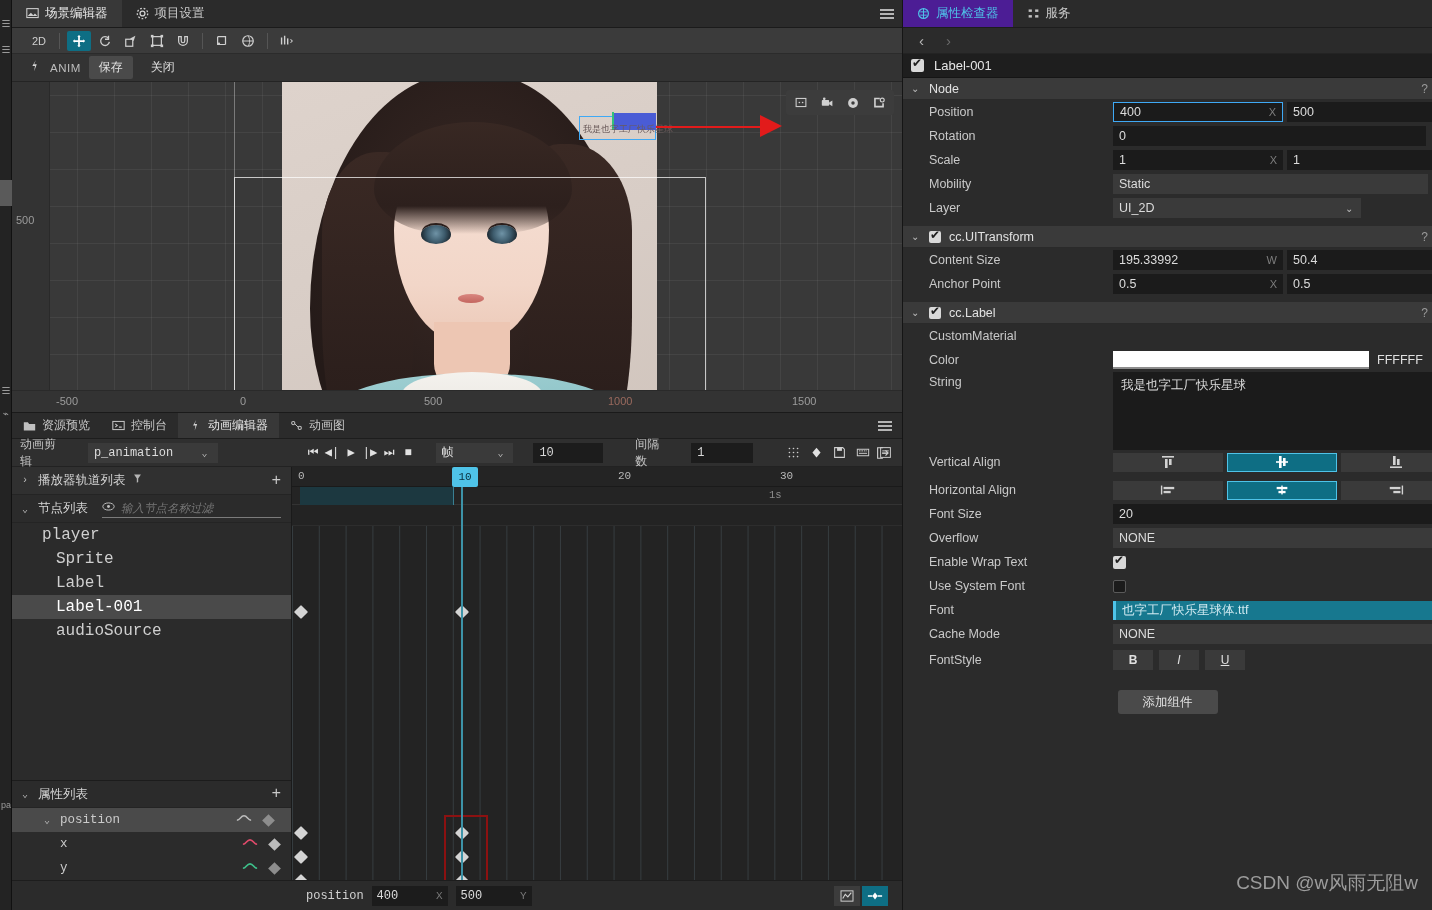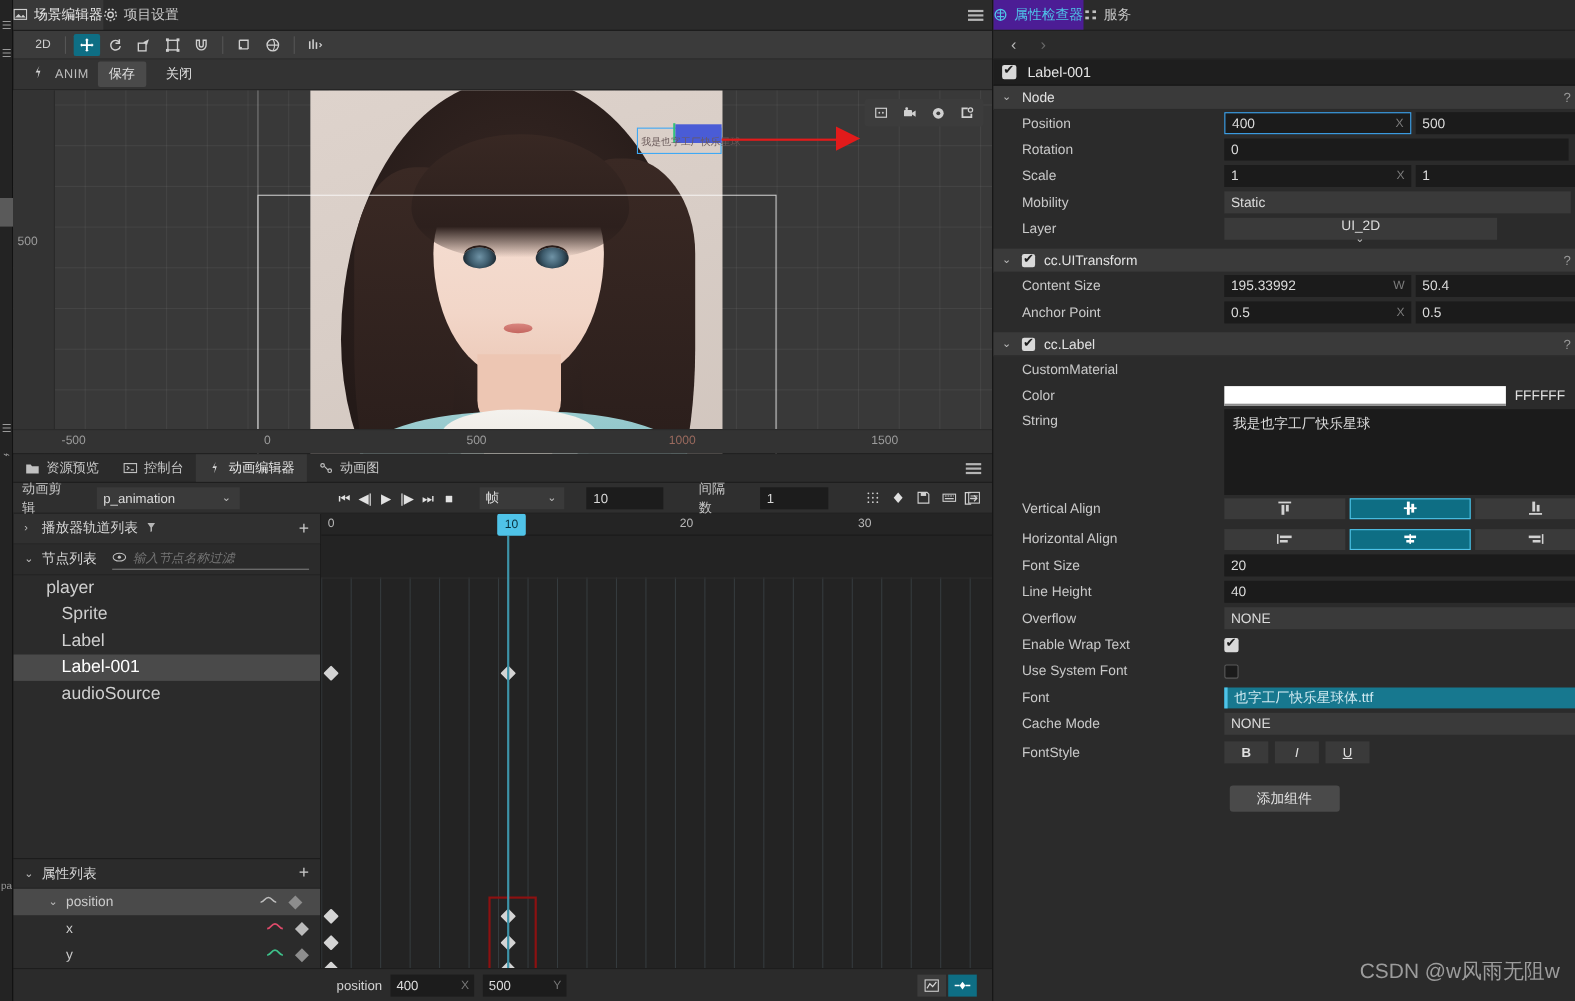--- a/index.html
+++ b/index.html
@@ -13,21 +13,21 @@
 
   
   .leftstrip{ width:12px; background:#232323; flex:0 0 12px; position:relative; border-right:1px solid #111; }
   .leftstrip .sico{ position:absolute; left:1px; width:10px; text-align:center; color:#9a9a9a; font-size:10px; }
 
   
   .leftcol{ width:890px; flex:0 0 890px; display:flex; flex-direction:column; background:#2a2a2a; }
 
   
   .tabbar{ height:28px; background:#2b2b2b; display:flex; align-items:stretch; border-bottom:1px solid #1b1b1b; position:relative; }
-  .tab{ display:flex; align-items:center; gap:6px; padding:0 0; font-size:12.5px; color:#c8c8c8; cursor:default; }
+  .tab{ display:flex; align-items:center; gap:6px; padding:0 14px; font-size:12.5px; color:#c8c8c8; cursor:default; }
   .tab.active{ background:#383838; color:#e8e8e8; }
   .tab .ti{ width:13px; height:13px; display:inline-block; }
   .tabbar .burger{ position:absolute; right:8px; top:7px; width:14px; height:14px; }
   .burger span, .burger::before, .burger::after{}
   .ham{ display:block; width:14px; height:2px; background:#b5b5b5; box-shadow:0 4px 0 #b5b5b5, 0 8px 0 #b5b5b5; margin-top:2px;}
 
   
   .scenetools{ height:26px; background:#3b3b3b; display:flex; align-items:center; gap:2px; padding-left:14px; border-bottom:1px solid #2b2b2b;}
   .tbtn{ width:24px; height:20px; display:flex; align-items:center; justify-content:center; color:#cfcfcf; border-radius:2px; font-size:12px;}
   .tbtn.on{ background:#0e6e84; color:#fff; }
@@ -91,21 +91,21 @@
   .labelgizmo .gline{ position:absolute; left:32px; top:-5px; width:2px; height:18px; background:#33c17a;}
   .labelgizmo .txt{ position:absolute; left:3px; top:6px; font-size:9px; color:#6a5a5a; white-space:nowrap; }
   .arrow-line{ position:absolute; left:644px; top:44px; width:120px; height:2px; background:#e21b1b; }
   .arrow-head{ position:absolute; left:748px; top:33px; width:0;height:0;
       border-left:22px solid #e21b1b; border-top:11px solid transparent; border-bottom:11px solid transparent;}
 
   .viewicons{ position:absolute; right:8px; top:8px; display:flex; gap:4px; background:#3c3c3c; border-radius:3px; padding:3px 4px;}
   .viewicons .vi{ width:22px;height:19px; display:flex;align-items:center;justify-content:center; color:#d0d0d0;}
 
   
-  .animpanel{ height:498px; flex:0 0 498px; background:#2b2b2b; display:flex; flex-direction:column; border-top:1px solid #1a1a1a;}
+  .animpanel{ height:498px; flex:0 0 498px; background:#2b2b2b; display:flex; flex-direction:column; border-top:1px solid #1a1a1a;font-family:Liberation Mono, monospace;}
   .animtabs{ height:26px; background:#2b2b2b; display:flex; align-items:stretch; position:relative; border-bottom:1px solid #1d1d1d;}
   .animtabs .tab{ font-size:12px; padding:0 11px;}
   .animtabs .burger{ position:absolute; right:10px; top:6px;}
   .anctrl{ height:28px; background:#2f2f2f; display:flex; align-items:center; gap:20px; padding:0 8px; border-bottom:1px solid #222; position:relative;}
   .lbl-sm{ font-size:12px; color:#c4c4c4;}
   .sel{ background:#3a3a3a; color:#ddd; height:20px; display:flex;align-items:center;justify-content:space-between; padding:0 6px; font-size:12px;}
   .numin{ background:#1c1c1c; height:20px; display:flex; align-items:center; padding:0 6px; font-size:12px; color:#d8d8d8;}
   .pbtn{ width:15px; height:18px; display:flex;align-items:center;justify-content:center; color:#e2e2e2;}
   .tool-i{ width:17px; height:18px; display:flex;align-items:center;justify-content:center; color:#cfcfcf;}
 
@@ -546,20 +546,24 @@
           </div>
         </div>
 
         <div class="antrack">
           <div class="ruler">
             <span class="rl" style="left:6px;">0</span>
             <span class="rl" style="left:326px;">20</span>
             <span class="rl" style="left:488px;">30</span>
             <div class="playhead-chip" style="left:160px;">10</div>
           </div>
+          <div class="rangebar">
+            <div class="fill" style="width:154px;"></div>
+            <span class="onesec">1s</span>
+          </div>
 
           <div class="tgrid"></div>
           <div class="playhead" style="left:169px;"></div>
 
           <div class="hline" style="top:58px;"></div>
 
           <div class="kf" style="left:4px; top:140px;"></div>
           <div class="kf" style="left:165px; top:140px;"></div>
 
           <div class="kf" style="left:4px; top:361px;"></div>
@@ -682,21 +686,21 @@
     <div class="prop">
       <span class="pname">Mobility</span>
       <span class="pfield">
           <span class="fld grey" style="flex:1; margin-right:4px;">Static</span>
         </span>
     </div>
 
     <div class="prop">
       <span class="pname">Layer</span>
       <span class="pfield">
-        <span class="fld grey" style="width:248px;flex-direction:column;">
+        <span class="fld grey" style="width:248px;">
           <span>UI_2D</span>
           <span class="caret">⌄</span>
         </span>
       </span>
     </div>
 
     <div class="comp" style="margin-top:6px;">
       <span class="caret">⌄</span>
       <span class="chk" style="width:12px;height:12px;"></span>
       <span>cc.UITransform</span>
@@ -808,26 +812,20 @@
       </span>
     </div>
 
     <div class="prop">
       <span class="pname">Font Size</span>
       <span class="pfield">
           <span class="fld" style="flex:1;">20</span>
         </span>
     </div>
     <div class="prop">
-      <span class="pname">Line Height</span>
-      <span class="pfield">
-          <span class="fld" style="flex:1;">40</span>
-        </span>
-    </div>
-    <div class="prop">
       <span class="pname">Overflow</span>
       <span class="pfield">
           <span class="fld grey" style="flex:1;">NONE</span>
         </span>
     </div>
     <div class="prop">
       <span class="pname">Enable Wrap Text</span>
       <span class="pfield">
           <span class="chk"></span>
         </span>

